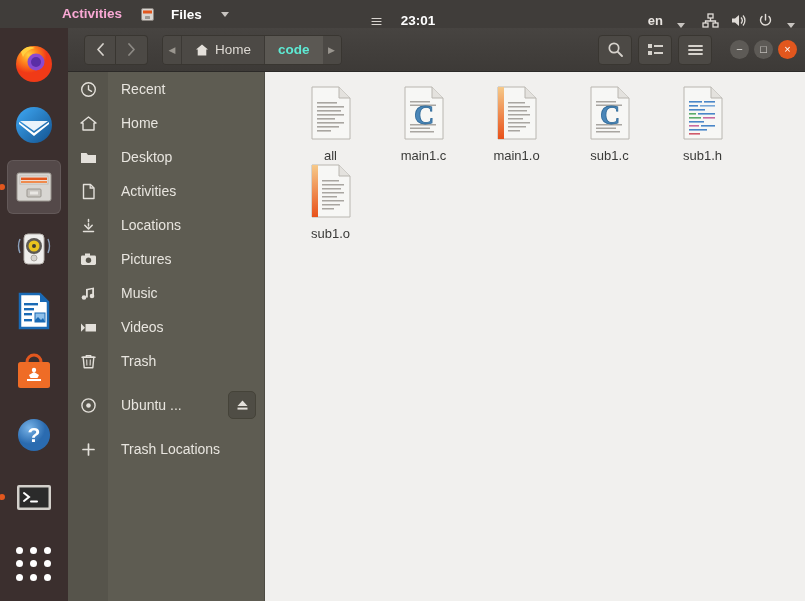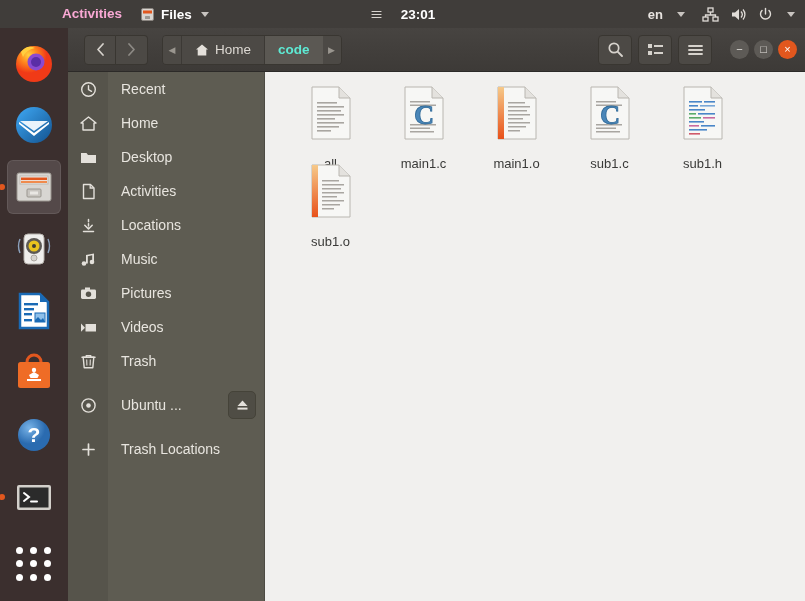--- a/index.html
+++ b/index.html
@@ -12,34 +12,34 @@
   #screen { position: relative; width: 805px; height: 601px; }
 
   
   #topbar {
     position: absolute; left: 0; top: 0; width: 805px; height: 28px;
     background: #403d3a;
     display: flex; align-items: center;
     color: #ffffff; font-size: 13.5px; font-weight: bold;
   }
   #activities { padding: 0 12px 0 14px; color: #f9a8d4; line-height: 28px; margin-left: 48px; }
-  .tb-app { display: flex; align-items: center; gap: 6px; padding: 0 6px; }
+  .tb-app { display: flex; align-items: center; gap: 16px; padding: 0 6px; }
   .tb-caret {
     width: 0; height: 0; border-left: 4px solid transparent;
     border-right: 4px solid transparent; border-top: 5px solid #c8c4c0;
     margin-left: 3px;
   }
   #clock-wrap {
     position: absolute; left: 0; right: 0; top: 0; height: 28px;
-    display: flex; align-items: center; justify-content: center; gap: 18px;
+    display: flex; align-items: flex-end; justify-content: center; gap: 18px;
     pointer-events: none;
   }
   #clock-wrap > * { pointer-events: auto; }
   #tray { position: absolute; right: 10px; top: 0; height: 28px;
-          display: flex; align-items: center; gap: 11px; }
+          display: flex; align-items: flex-end; gap: 11px; }
   #lang { color: #e8e4e0; font-size: 13px; font-weight: bold; }
 
   
   #dock {
     position: absolute; left: 0; top: 28px; width: 68px; height: 573px;
     background: #3b2f2e;
     display: flex; flex-direction: column; align-items: center;
     padding-top: 8px; gap: 8px;
   }
   .dock-item {
@@ -104,21 +104,21 @@
                background: #4f4d45; border: 1px solid #454339; border-radius: 5px;
                display: flex; align-items: center; justify-content: center; }
   .side-gap { height: 10px; }
 
   
   #fileview { position: absolute; left: 198px; top: 44px; width: 539px; height: 529px;
               background: #f1f0ee; padding: 14px 0 0 18px; display: flex;
               flex-wrap: wrap; align-content: flex-start; }
   .file-cell { width: 93px; height: 78px; display: flex; flex-direction: column;
                align-items: center; }
-  .file-label { margin-top: 16px; font-size: 13px; color: #3a3a38; }
+  .file-label { margin-top: 8px; font-size: 13px; color: #3a3a38; }
   .doc { position: relative; width: 44px; height: 54px; }
   svg { display: block; }
 </style>
 </head>
 <body>
 
 <div id="screen">
 
   <div id="topbar">
     <div id="activities">Activities</div>
@@ -414,39 +414,39 @@
               <path d="M4.8 8.2 L8.5 12 L12.2 8.2" stroke="#e3e0da" stroke-width="1.5" fill="none" stroke-linecap="round" stroke-linejoin="round"></path>
               <path d="M3.5 14.5 h10" stroke="#e3e0da" stroke-width="1.5" stroke-linecap="round"></path>
             </svg>
         </span>
         <span class="side-label">Locations</span>
       </div>
 
       <div class="side-item">
         <span class="side-icon">
           <svg width="17" height="17" viewBox="0 0 17 17">
+              <rect x="1" y="4.5" width="15" height="9.5" rx="1.4" fill="#e3e0da"></rect>
+              <rect x="5" y="2.5" width="5" height="2.4" fill="#e3e0da"></rect>
+              <circle cx="8.5" cy="9.3" r="2.7" fill="#56544b"></circle>
+            </svg>
+        </span>
+        <span class="side-label">Pictures</span>
+      </div>
+
+      <div class="side-item">
+        <span class="side-icon">
+          <svg width="17" height="17" viewBox="0 0 17 17">
               <g fill="#e3e0da">
                 <circle cx="4" cy="12.5" r="2.3"></circle>
                 <circle cx="12" cy="11" r="2.3"></circle>
                 <path d="M6 12.5 V4 l8 -1.6 v8.6 h-1.8 V4.2 L7.8 5.3 V12.5 Z"></path>
               </g>
             </svg>
         </span>
         <span class="side-label">Music</span>
-      </div>
-
-      <div class="side-item">
-        <span class="side-icon">
-          <svg width="17" height="17" viewBox="0 0 17 17">
-              <rect x="1" y="4.5" width="15" height="9.5" rx="1.4" fill="#e3e0da"></rect>
-              <rect x="5" y="2.5" width="5" height="2.4" fill="#e3e0da"></rect>
-              <circle cx="8.5" cy="9.3" r="2.7" fill="#56544b"></circle>
-            </svg>
-        </span>
-        <span class="side-label">Pictures</span>
       </div>
 
       <div class="side-item">
         <span class="side-icon">
           <svg width="17" height="17" viewBox="0 0 17 17">
               <rect x="5.5" y="5" width="10.5" height="7.5" fill="#e3e0da"></rect>
               <path d="M1 4.5 L5 8.7 L1 12.8 Z" fill="#e3e0da"></path>
             </svg>
         </span>
         <span class="side-label">Videos</span>

